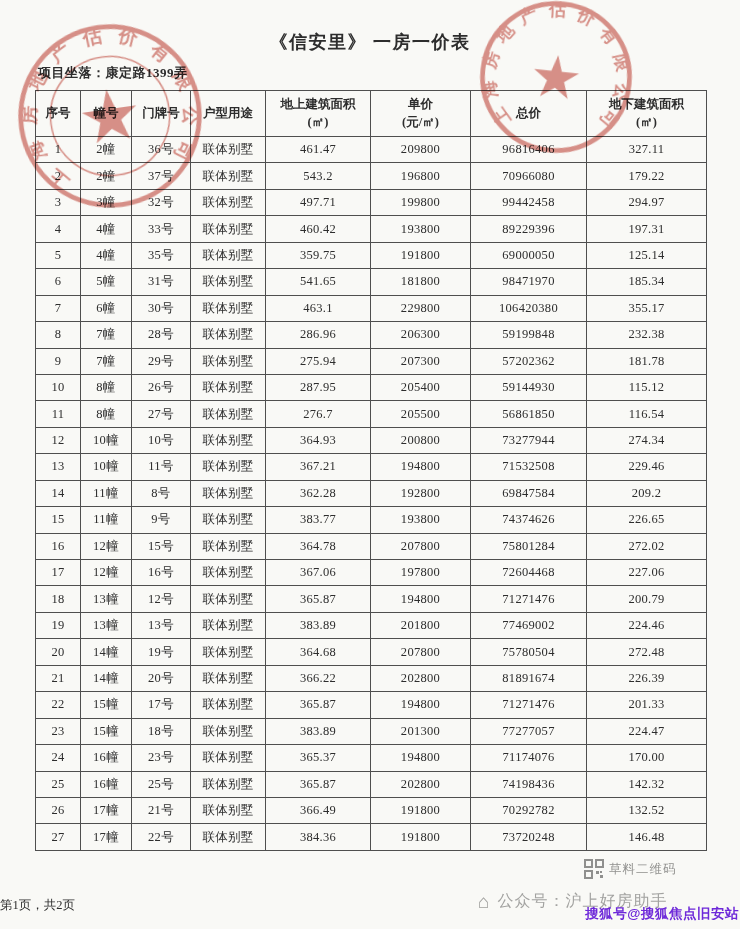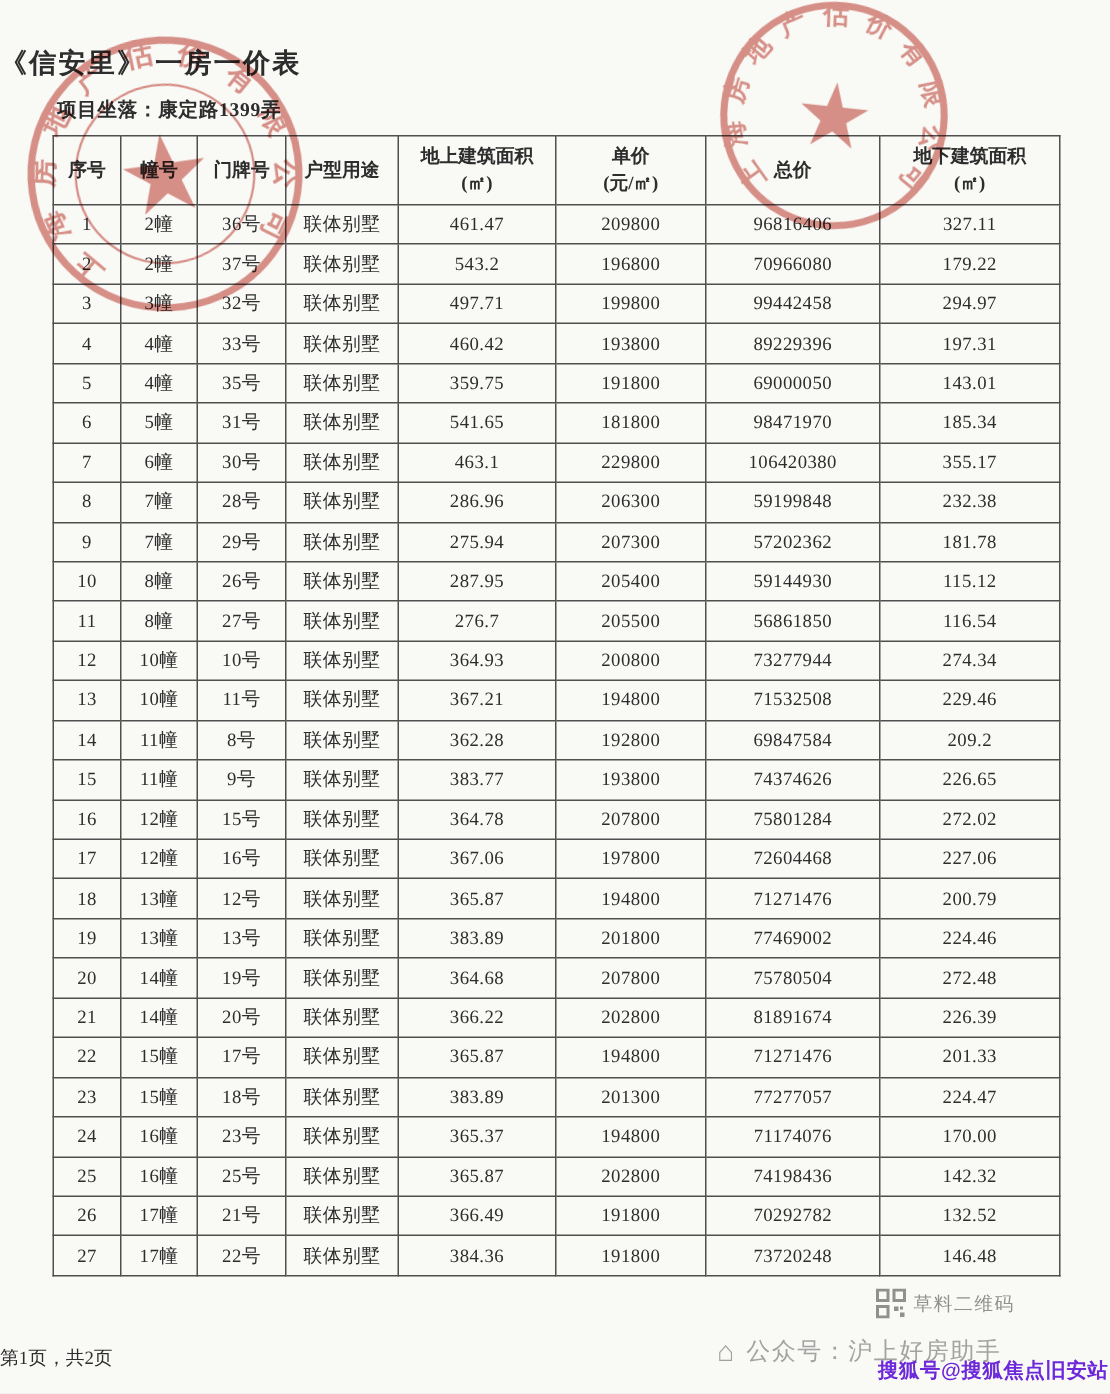--- a/index.html
+++ b/index.html
@@ -4,21 +4,21 @@
 <style>
   * { margin:0; padding:0; box-sizing:border-box; }
   html,body { background:#e9e9e7; }
   body { font-family:"Liberation Serif","DejaVu Serif",serif; }
   .page {
     position:relative; width:740px; height:929px; margin:0 auto;
     background:#f9f9f6; overflow:hidden; color:#2d2d2d;
   }
   .title {
     position:absolute; top:30px; left:0; width:100%;
-    text-align:left; font-size:18px; font-weight:bold; letter-spacing:1.5px;
+    text-align:center; font-size:18px; font-weight:bold; letter-spacing:1.5px;
     z-index:2;
   }
   .location {
     position:absolute; top:64px; left:38px;
     font-size:13px; font-weight:bold; letter-spacing:0.5px; z-index:2;
   }
   table.price-table {
     position:absolute; top:90px; left:35px; width:671px;
     border-collapse:collapse; table-layout:fixed;
     font-size:12.5px; z-index:1; background:transparent;
@@ -136,21 +136,21 @@
           <td>197.31</td>
         </tr>
         <tr>
           <td>5</td>
           <td>4幢</td>
           <td>35号</td>
           <td>联体别墅</td>
           <td>359.75</td>
           <td>191800</td>
           <td>69000050</td>
-          <td>143.01</td>
+          <td>125.14</td>
         </tr>
         <tr>
           <td>6</td>
           <td>5幢</td>
           <td>31号</td>
           <td>联体别墅</td>
           <td>541.65</td>
           <td>181800</td>
           <td>98471970</td>
           <td>185.34</td>

